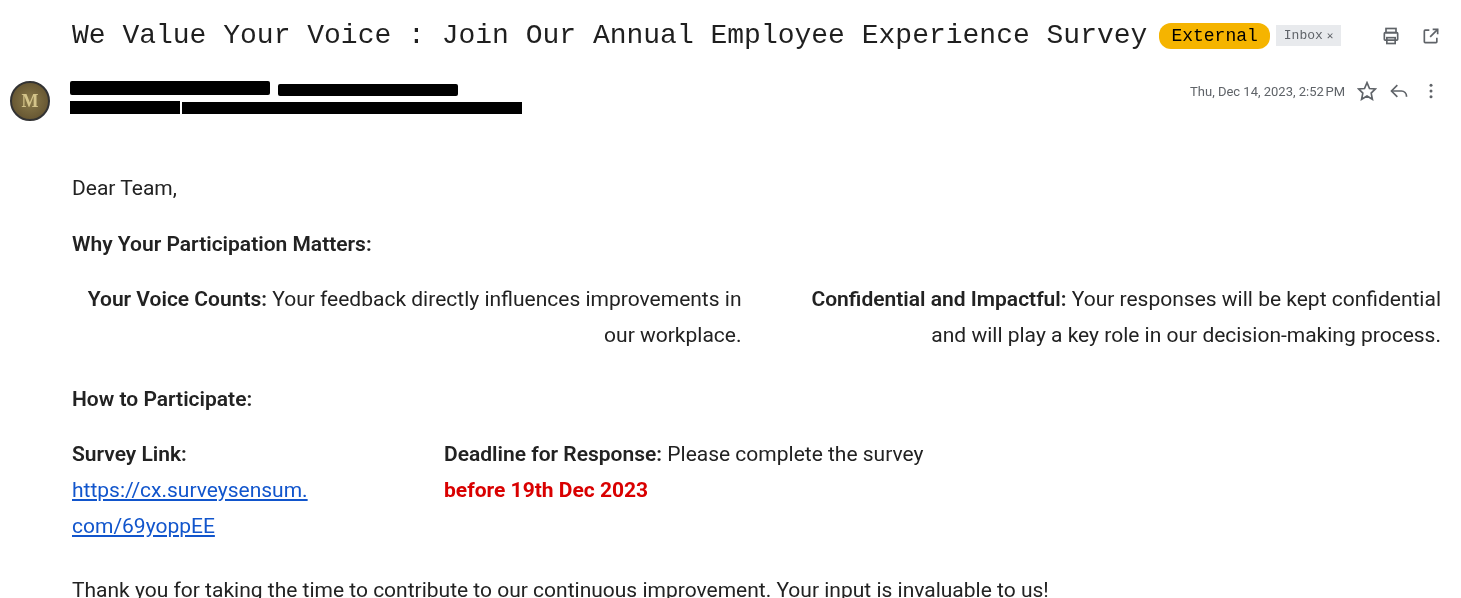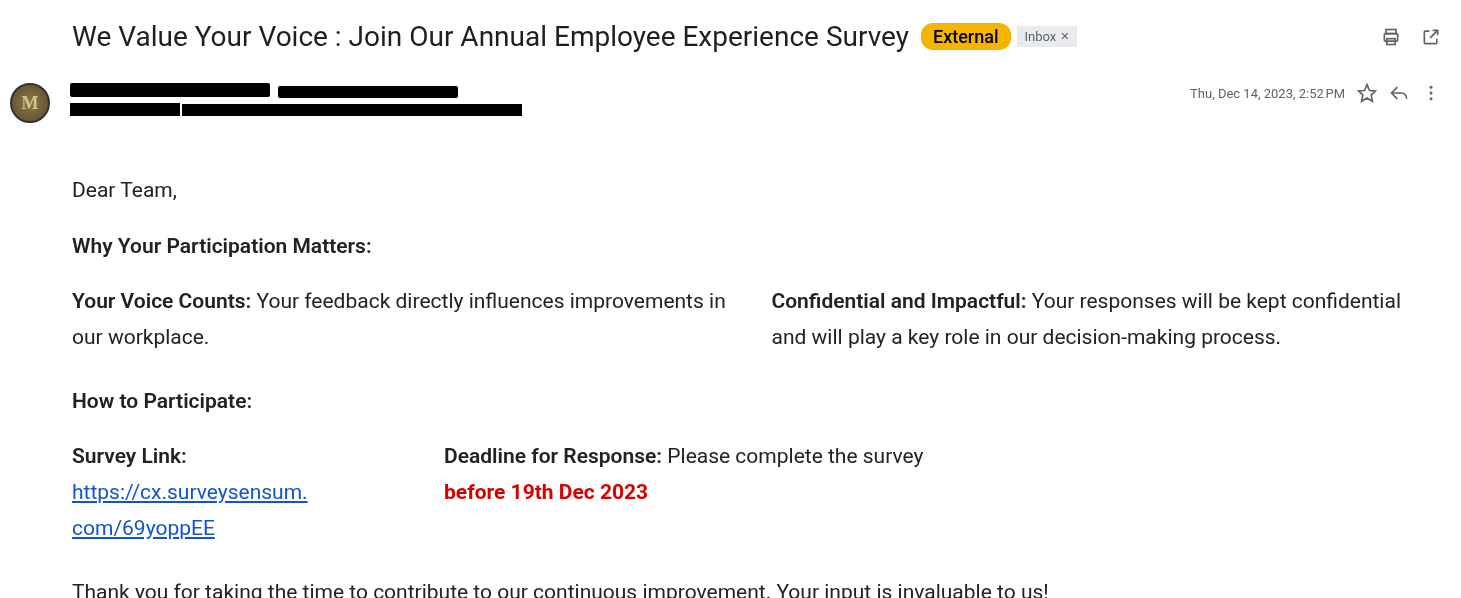--- a/index.html
+++ b/index.html
@@ -8,20 +8,21 @@
       background: #fff;
       color: #202124;
       width: 1461px;
       padding: 20px 10px 20px 10px;
     }
     .header-row {
       display: flex;
       align-items: center;
       padding-left: 62px;
       margin-bottom: 30px;
+      font-family: Liberation Mono, monospace;
     }
     .subject {
       font-size: 28px;
       font-weight: 400;
       color: #1f1f1f;
       margin-right: 12px;
     }
     .badge-external {
       background: #f5b400;
       color: #000;
@@ -84,21 +85,21 @@
       display: flex;
       align-items: center;
       gap: 12px;
       padding-right: 10px;
       color:#5f6368;
       font-size:13px;
     }
     .body-area { padding-left: 62px; padding-right: 10px; font-size: 21px; line-height: 1.7; color:#222; }
     .body-area p { margin-bottom: 20px; }
     .sect-h { font-weight: 600; margin-bottom: 18px; }
-    .cols3 { display:flex; gap: 30px; margin-bottom: 28px; }
+    .cols3 { display:flex; gap: 30px; margin-bottom: 28px; text-align: right; }
     .cols3 > div { flex:1; }
     .cols3-how { display:flex; gap: 17px; margin-bottom: 28px; }
     .cols3-how .c1 { flex: 0 0 355px; }
     .cols3-how .c2 { flex: 0 0 480px; }
     .cols3-how .c3 { flex: 1; }
     .bold { font-weight:600; }
     a.survey-link { color:#1155cc; text-decoration: underline; }
     .deadline-red { color:#d90000; font-weight:700; }
   </style>
 </head>

